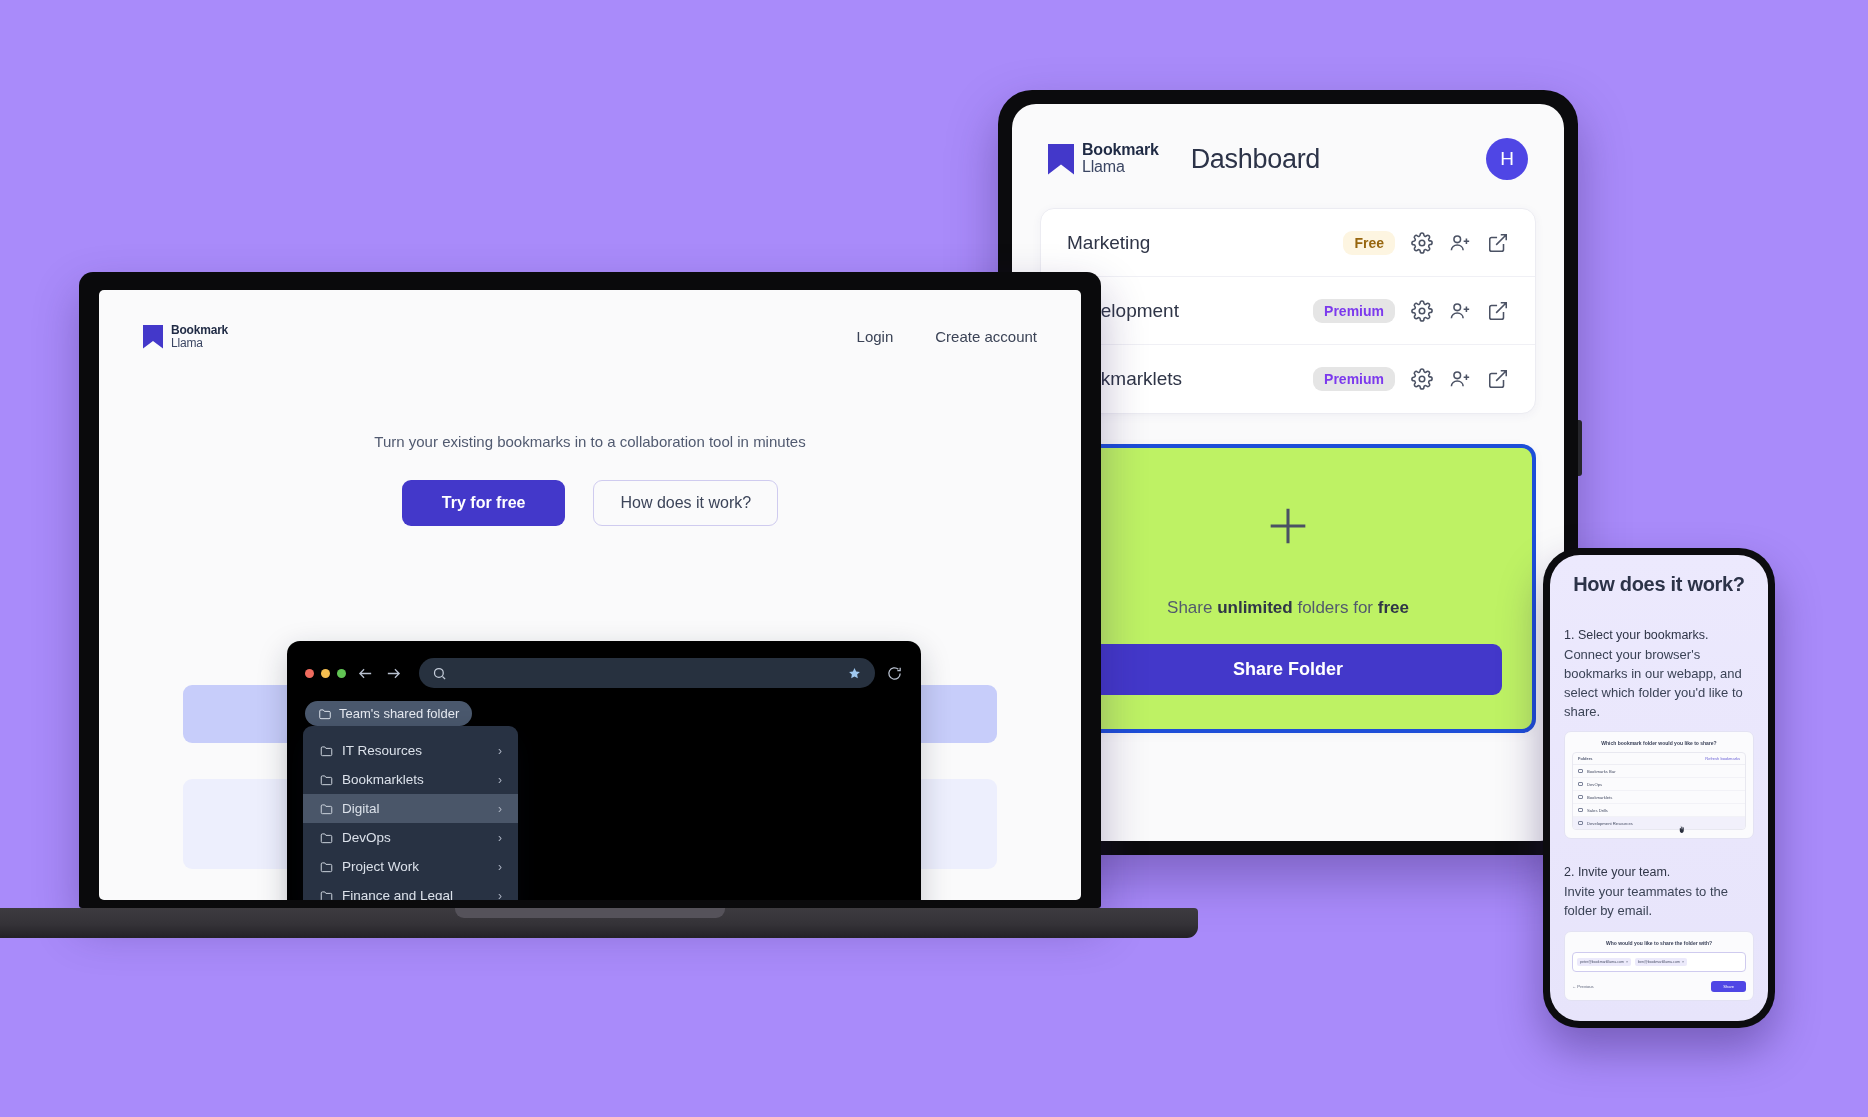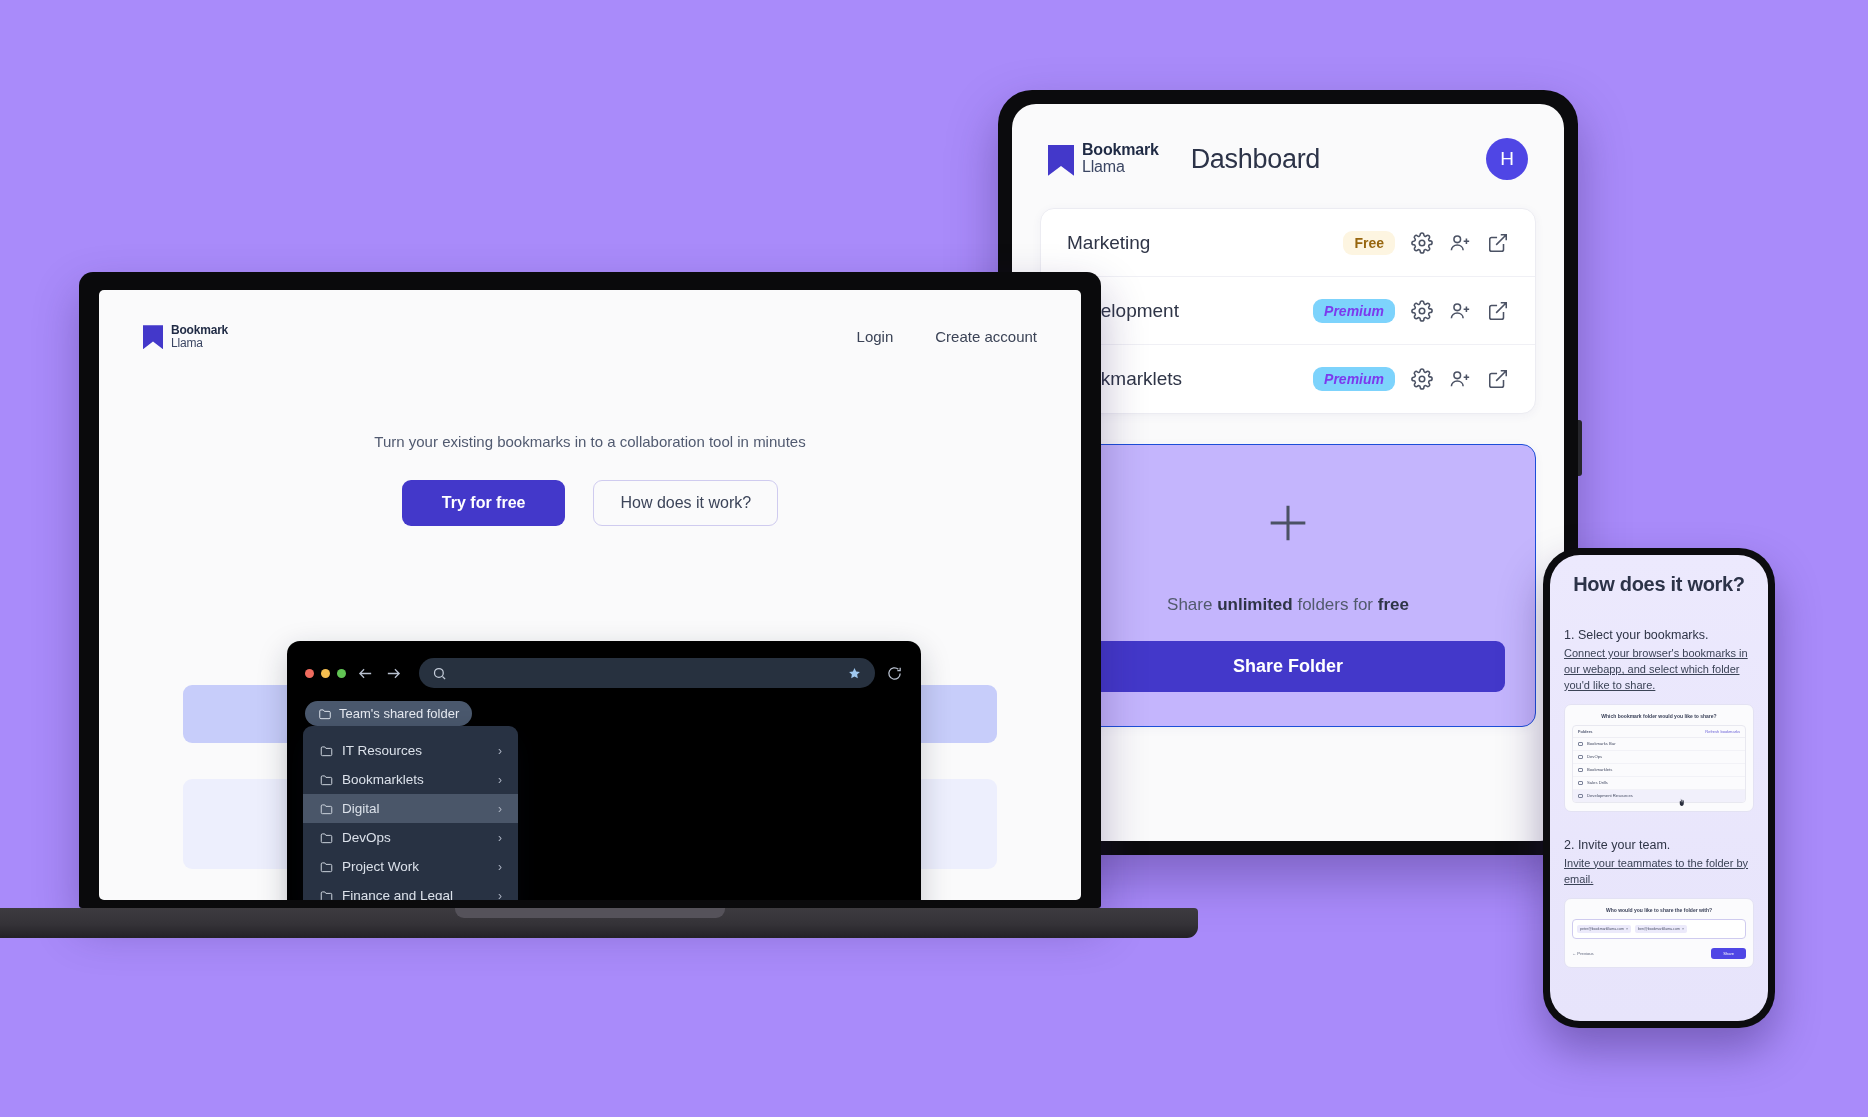--- a/index.html
+++ b/index.html
@@ -37,21 +37,21 @@
     right: -4px; top: 330px;
     width: 4px; height: 56px;
     background: #26262b;
     border-radius: 0 3px 3px 0;
   }
   .tb-header {
     display: flex; align-items: center;
     padding: 34px 36px 0 36px;
     gap: 32px;
   }
-  .brand { display: flex; align-items: flex-end; gap: 8px; }
+  .brand { display: flex; align-items: center; gap: 8px; }
   .brand-mark {
     width: 26px; height: 31px;
     background: #4338ca;
     clip-path: polygon(0 0, 100% 0, 100% 100%, 50% 68%, 0 100%);
     flex: none;
   }
   .brand-text { line-height: 1.05; }
   .brand-text .l1 { font-size: 16px; font-weight: bold; color: #1f2a44; letter-spacing: -.2px; }
   .brand-text .l2 { font-size: 16px; color: #3b4663; letter-spacing: -.2px; }
   .tb-title { font-size: 27px; color: #2c3348; letter-spacing: -.3px; }
@@ -77,26 +77,26 @@
     border-bottom: 1px solid #f0f0f5;
   }
   .folder-row:last-child { border-bottom: none; }
   .folder-name { font-size: 19px; color: #2f3547; }
   .row-right { margin-left: auto; display: flex; align-items: center; gap: 16px; }
   .badge {
     font-size: 14px; font-weight: bold;
     padding: 4px 11px; border-radius: 9px;
   }
   .badge.free { color: #97660f; background: #fdf5e1; }
-  .badge.premium { color: #7c3aed; background: #7dd3fc; font-style: italic; }
+  .badge.premium { color: #7c3aed; background: #e5e5e5; }
   .ic { width: 22px; height: 22px; display: block; color: #4b5264; }
   .share-card {
     margin: 30px 28px 0 28px;
-    background: #c4b5fd;
-    border: 1px solid #1d4ed8;
+    background: #bef264;
+    border: 4px solid #1d4ed8;
     border-radius: 14px;
     box-shadow: 0 2px 10px rgba(60,50,120,.05);
     padding: 52px 30px 34px 30px;
     text-align: center;
   }
   .plus-ic { width: 52px; height: 52px; color: #4b5264; margin: 0 auto 46px; display: block; }
   .share-sub { font-size: 17px; color: #525a6d; margin-bottom: 26px; }
   .share-sub b { color: #2f3547; }
   .share-btn {
     display: block; width: 100%;
@@ -123,21 +123,21 @@
     background: linear-gradient(180deg,#ece9fd 0%, #e7e4fb 100%);
     overflow: hidden;
     padding: 18px 14px;
   }
   .ph-title {
     font-size: 20px; font-weight: bold; color: #2c3348;
     text-align: center; letter-spacing: -.3px;
     margin-bottom: 32px;
   }
   .ph-step { font-size: 12.5px; color: #2f3547; margin-bottom: 4px; }
-  .ph-desc { font-size: 11px; color: #3b4356; line-height: 1.45; text-decoration: underline; }
+  .ph-desc { font-size: 13px; color: #3b4356; line-height: 1.45; }
   .mini-shot {
     margin: 10px 0 0; background: #fbfbfd;
     border: 1px solid #e3e2f3; border-radius: 7px;
     padding: 8px 7px; overflow: hidden;
     position: relative;
   }
   .ms-title { font-size: 5px; color: #3a4158; text-align: center; font-weight: bold; margin-bottom: 6px; }
   .ms-panel { border: 1px solid #e8e8f0; border-radius: 4px; overflow: hidden; }
   .ms-head { display: flex; align-items: center; padding: 3px 5px; border-bottom: 1px solid #eeeef4; }
   .ms-head .lbl { font-size: 4px; color: #505872; font-weight: bold; }

